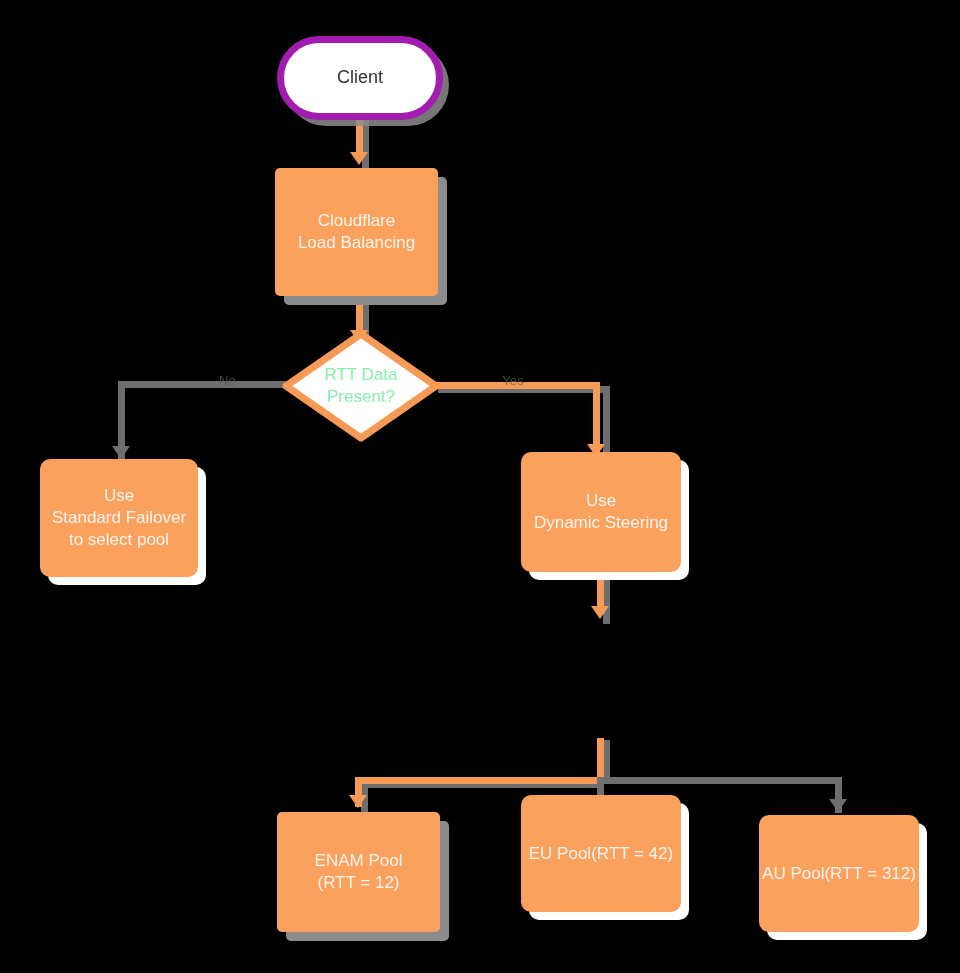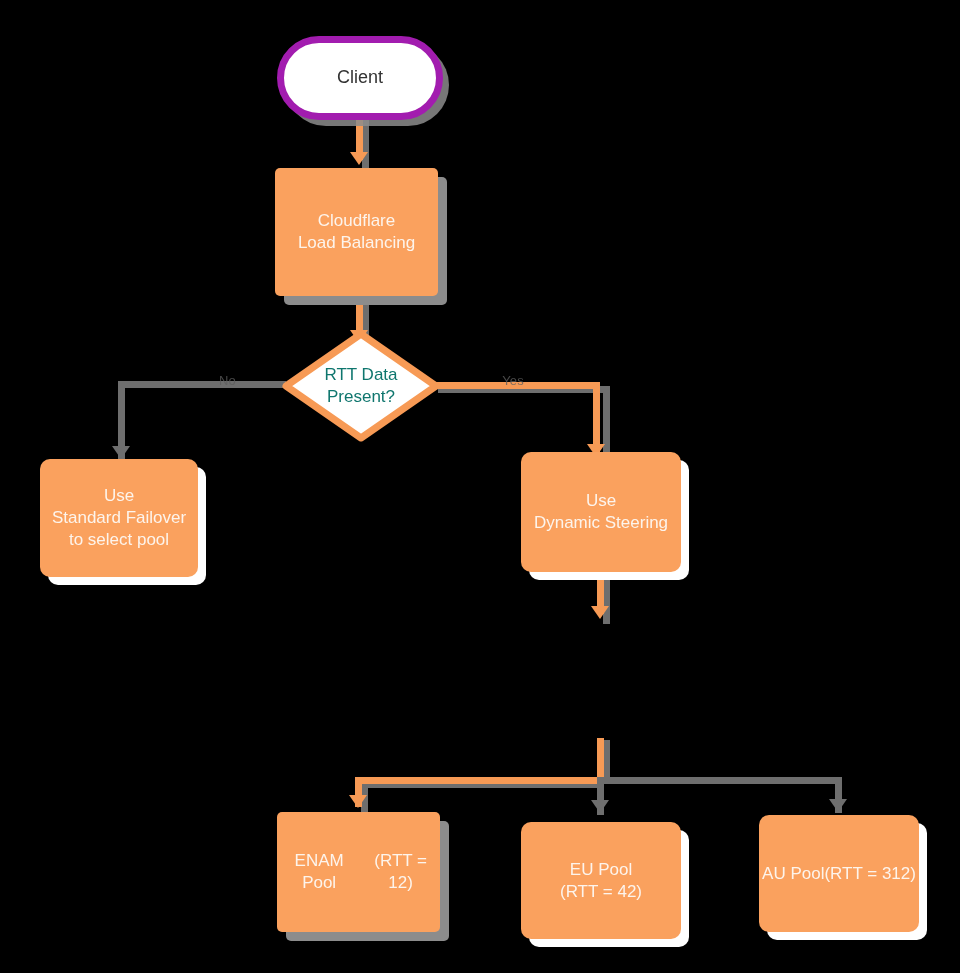--- a/index.html
+++ b/index.html
@@ -91,21 +91,21 @@
   .diamond-label {
     position: absolute;
     left: 0;
     top: 0;
     width: 100%;
     height: 100%;
     display: flex;
     align-items: center;
     justify-content: center;
     text-align: center;
-    color: #0f766e;
+    color: #86efac;
     font-size: 17px;
     line-height: 1.3;
     pointer-events: none;
   }
 
   .edge-label {
     position: absolute;
     color: #5d5d5d;
     font-size: 13px;
     text-align: right;
@@ -185,26 +185,26 @@
     <span>Standard Failover</span>
     <span>to select pool</span>
   </div>
 
   <div class="node node-process sh-white" style="left:521px; top:452px; width:160px; height:120px; flex-direction:column;">
     <span>Use</span>
     <span>Dynamic Steering</span>
   </div>
 
 
-  <div class="node node-process sh-gray" style="left:277px; top:812px; width:163px; height:120px; flex-direction:row;">
+  <div class="node node-process sh-gray" style="left:277px; top:812px; width:163px; height:120px; flex-direction:column;">
     <span>ENAM Pool</span>
     <span><span>(</span><span class="bold-part">RTT = 12</span><span>)</span></span>
   </div>
 
-  <div class="node node-process sh-white" style="left:521px; top:822px; width:160px; height:117px; flex-direction:column;">
+  <div class="node node-process sh-white" style="left:521px; top:795px; width:160px; height:117px; ">
     <span>EU Pool</span>
     <span>(RTT = 42)</span>
   </div>
 
   <div class="node node-process sh-white" style="left:759px; top:815px; width:160px; height:117px; flex-direction:row;">
     <span>AU Pool</span>
     <span>(RTT = 312)</span>
   </div>
 
 </div>

